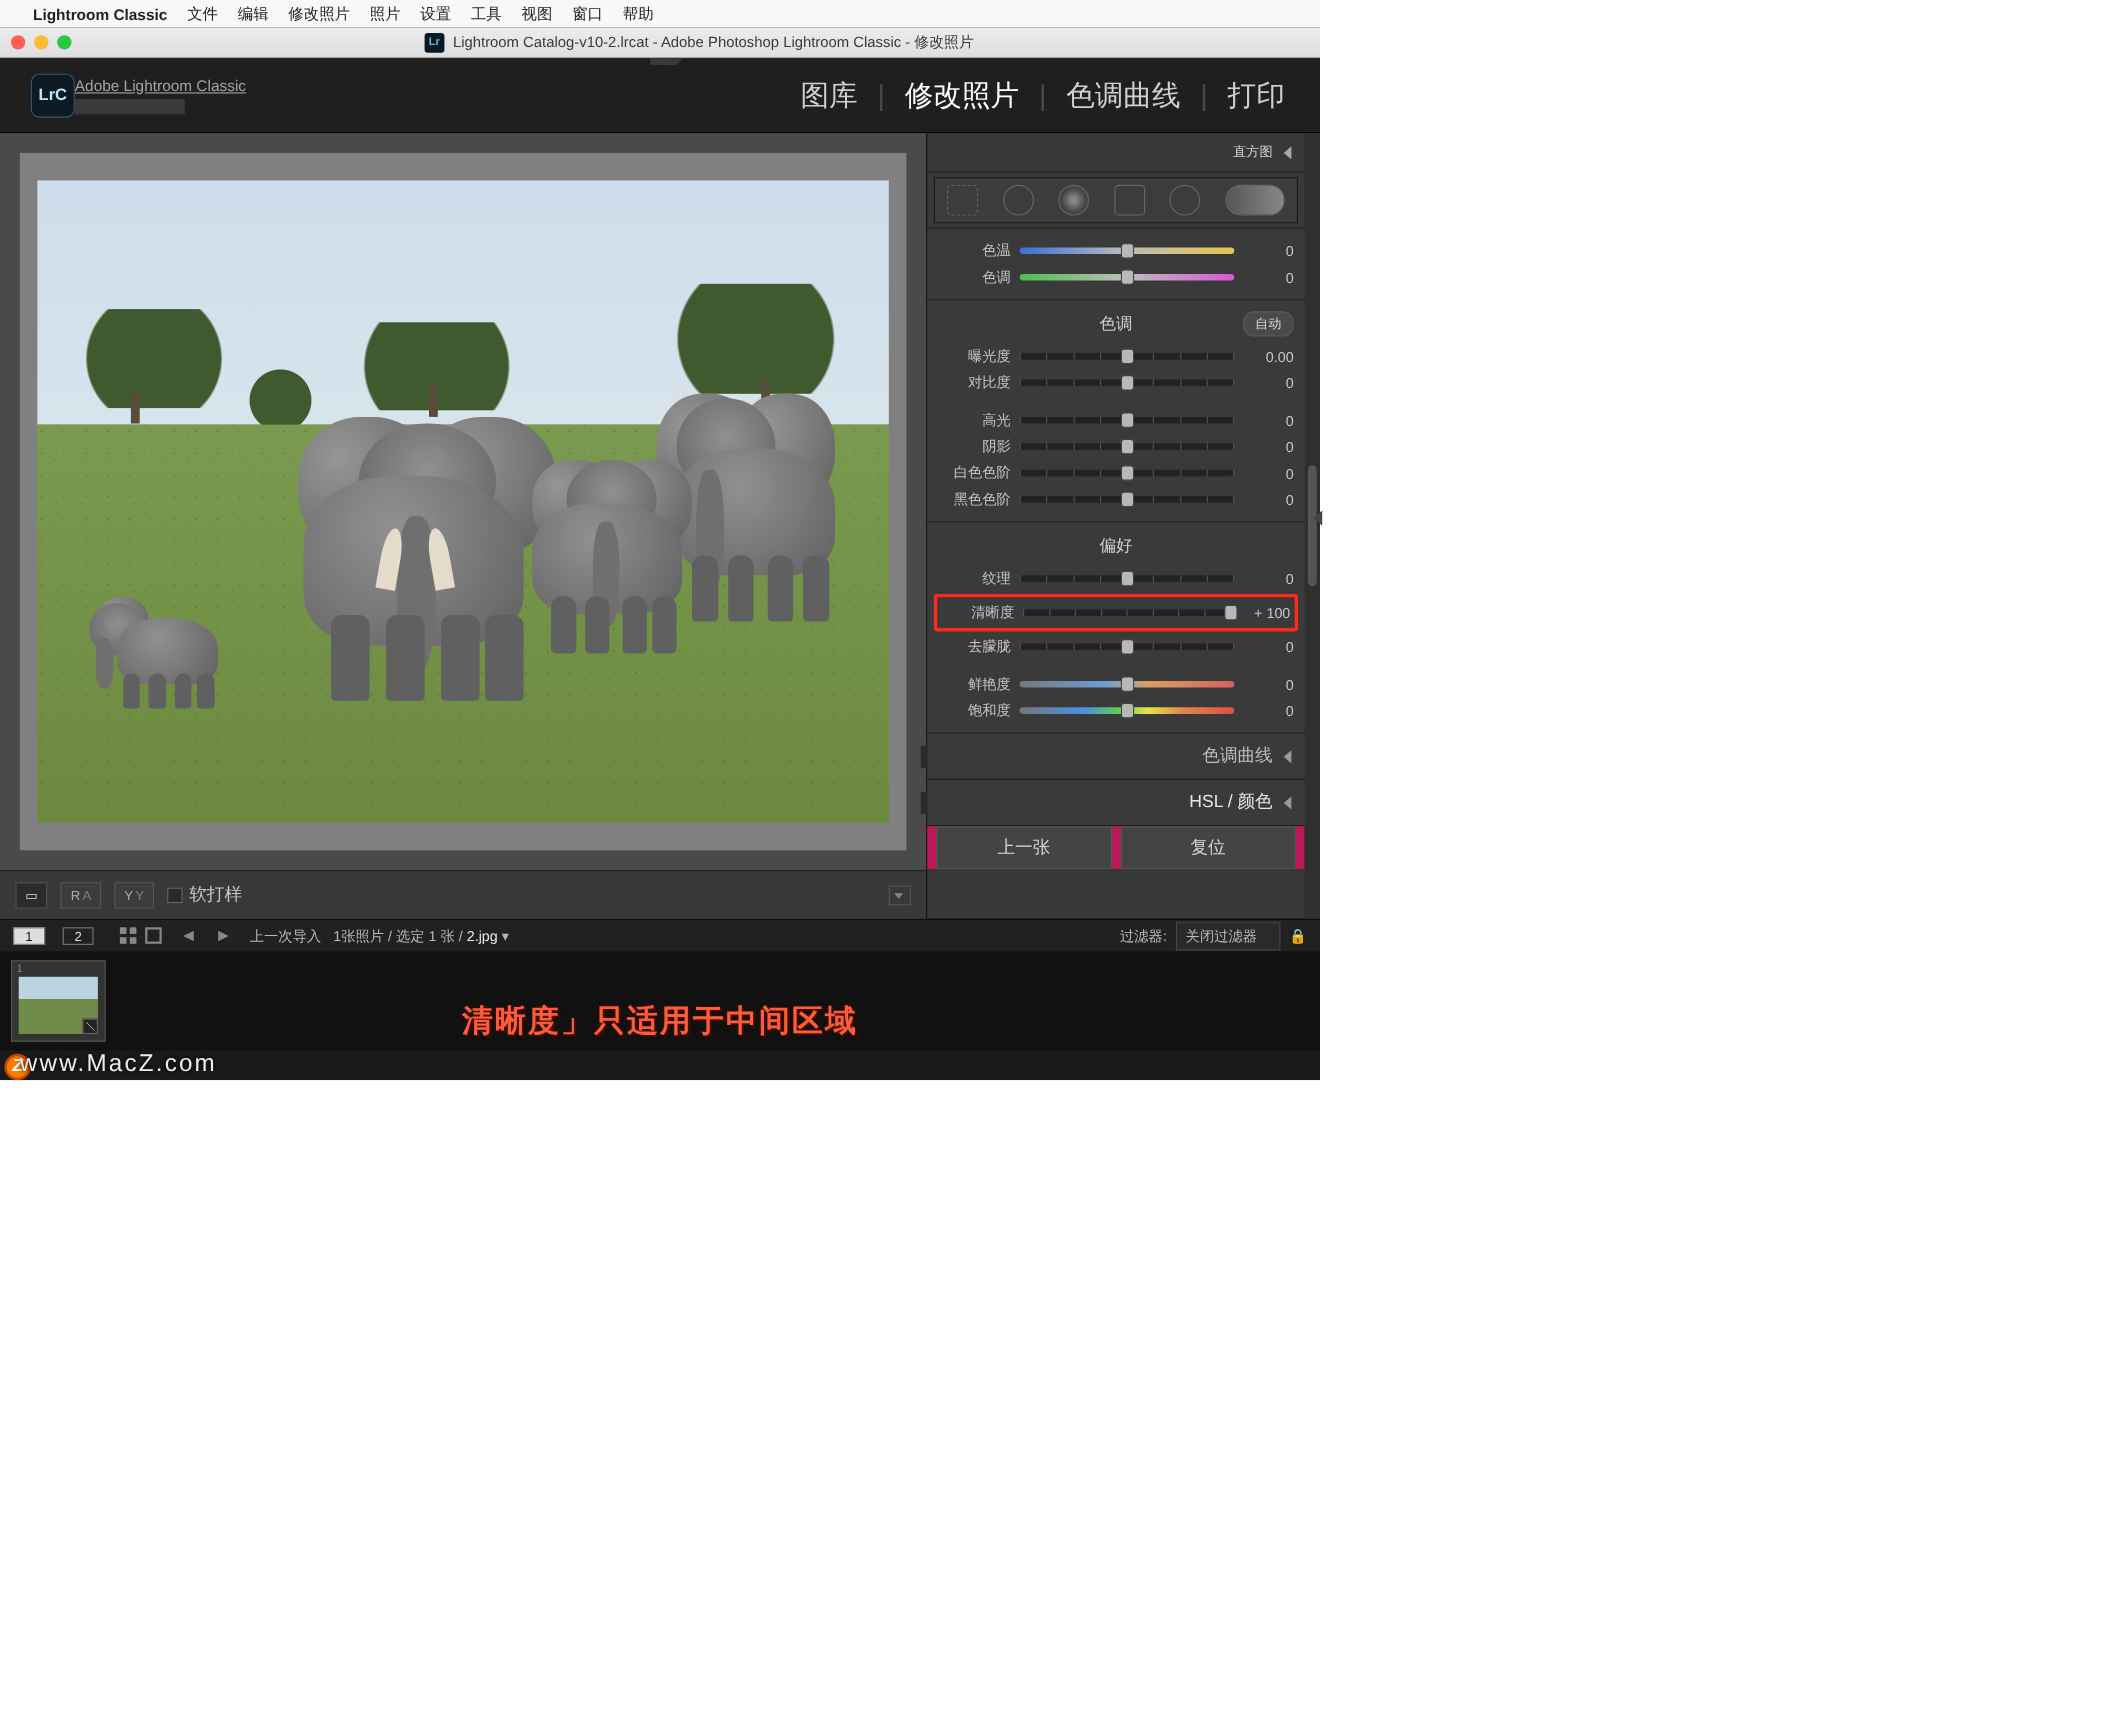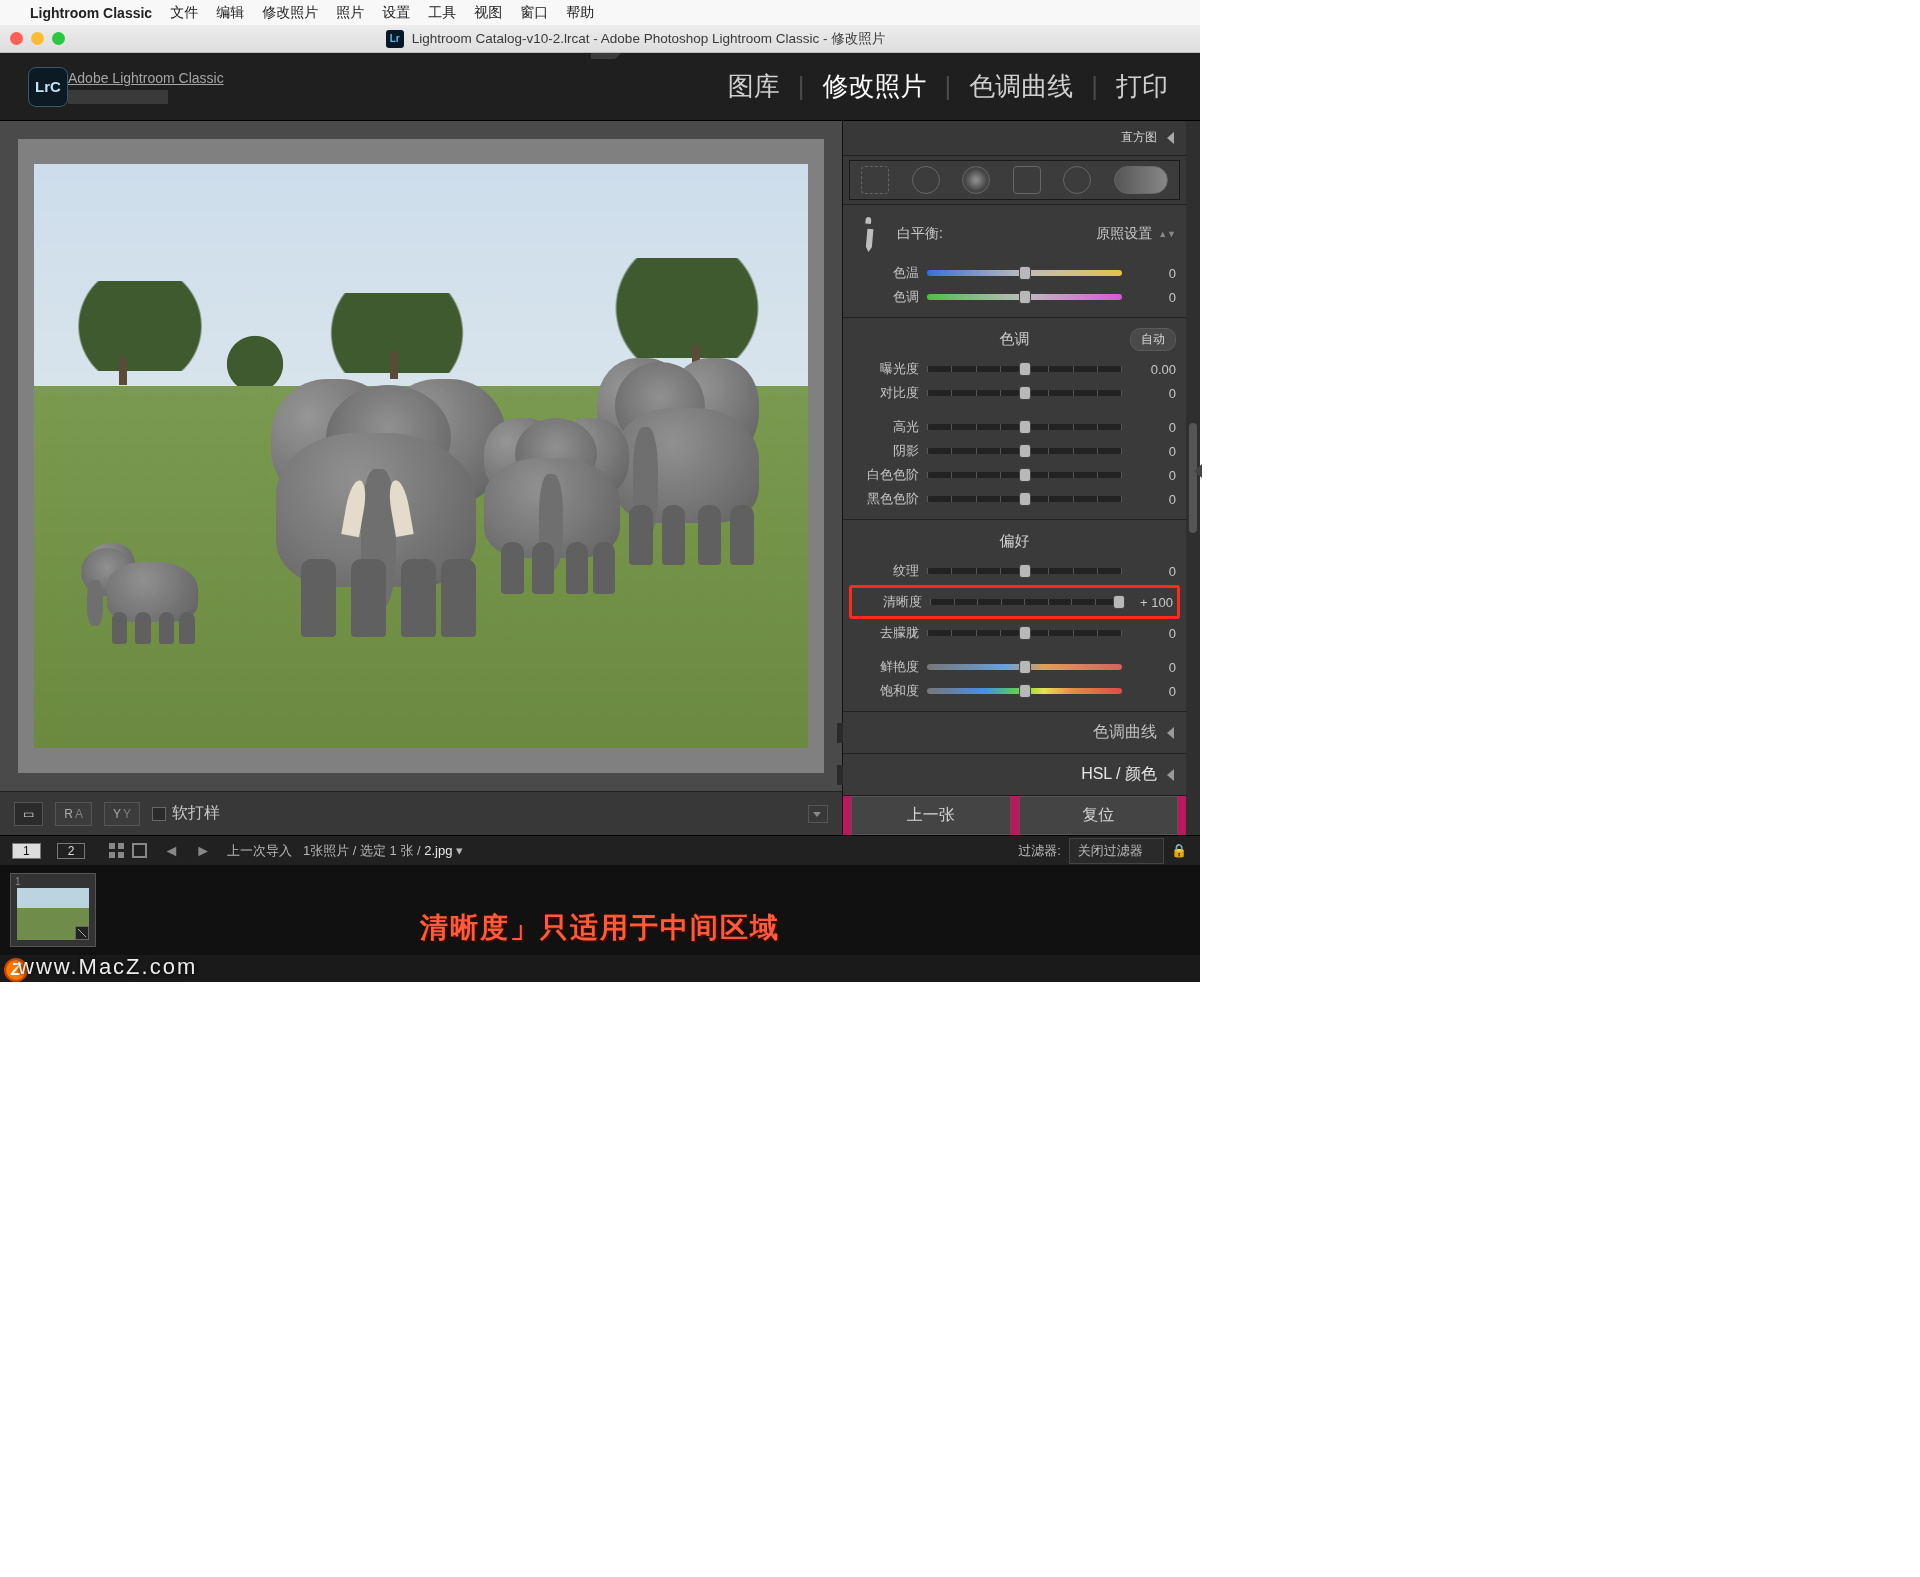--- a/index.html
+++ b/index.html
@@ -342,32 +342,20 @@
         <div class="toolstrip">
           <div class="tool dotted"></div>
           <div class="tool"></div>
           <div class="tool radial"></div>
           <div class="tool square"></div>
           <div class="tool"></div>
           <div class="tool linear"></div>
         </div>
 
         <div class="section">
-          <div class="wb-row">
-            <div class="dropper">
-              <svg viewBox="0 0 24 24">
-                  <path fill="#bdbdbd" d="M3 21l4-1 9-9-3-3-9 9-1 4zm14-14l2-2c.8-.8.8-2 0-2.8s-2-.8-2.8 0l-2 2 2.8 2.8z"></path>
-                </svg>
-            </div>
-            <div class="wb-label">白平衡:</div>
-            <div class="wb-select">
-              <span>原照设置</span>
-              <span class="dd">▲▼</span>
-            </div>
-          </div>
           <div class="slider-row">
             <div class="label">色温</div>
             <div class="track temp">
                 <div class="thumb" style="left:50%"></div>
               </div>
             <div class="val">0</div>
           </div>
           <div class="slider-row">
             <div class="label">色调</div>
             <div class="track tint">

